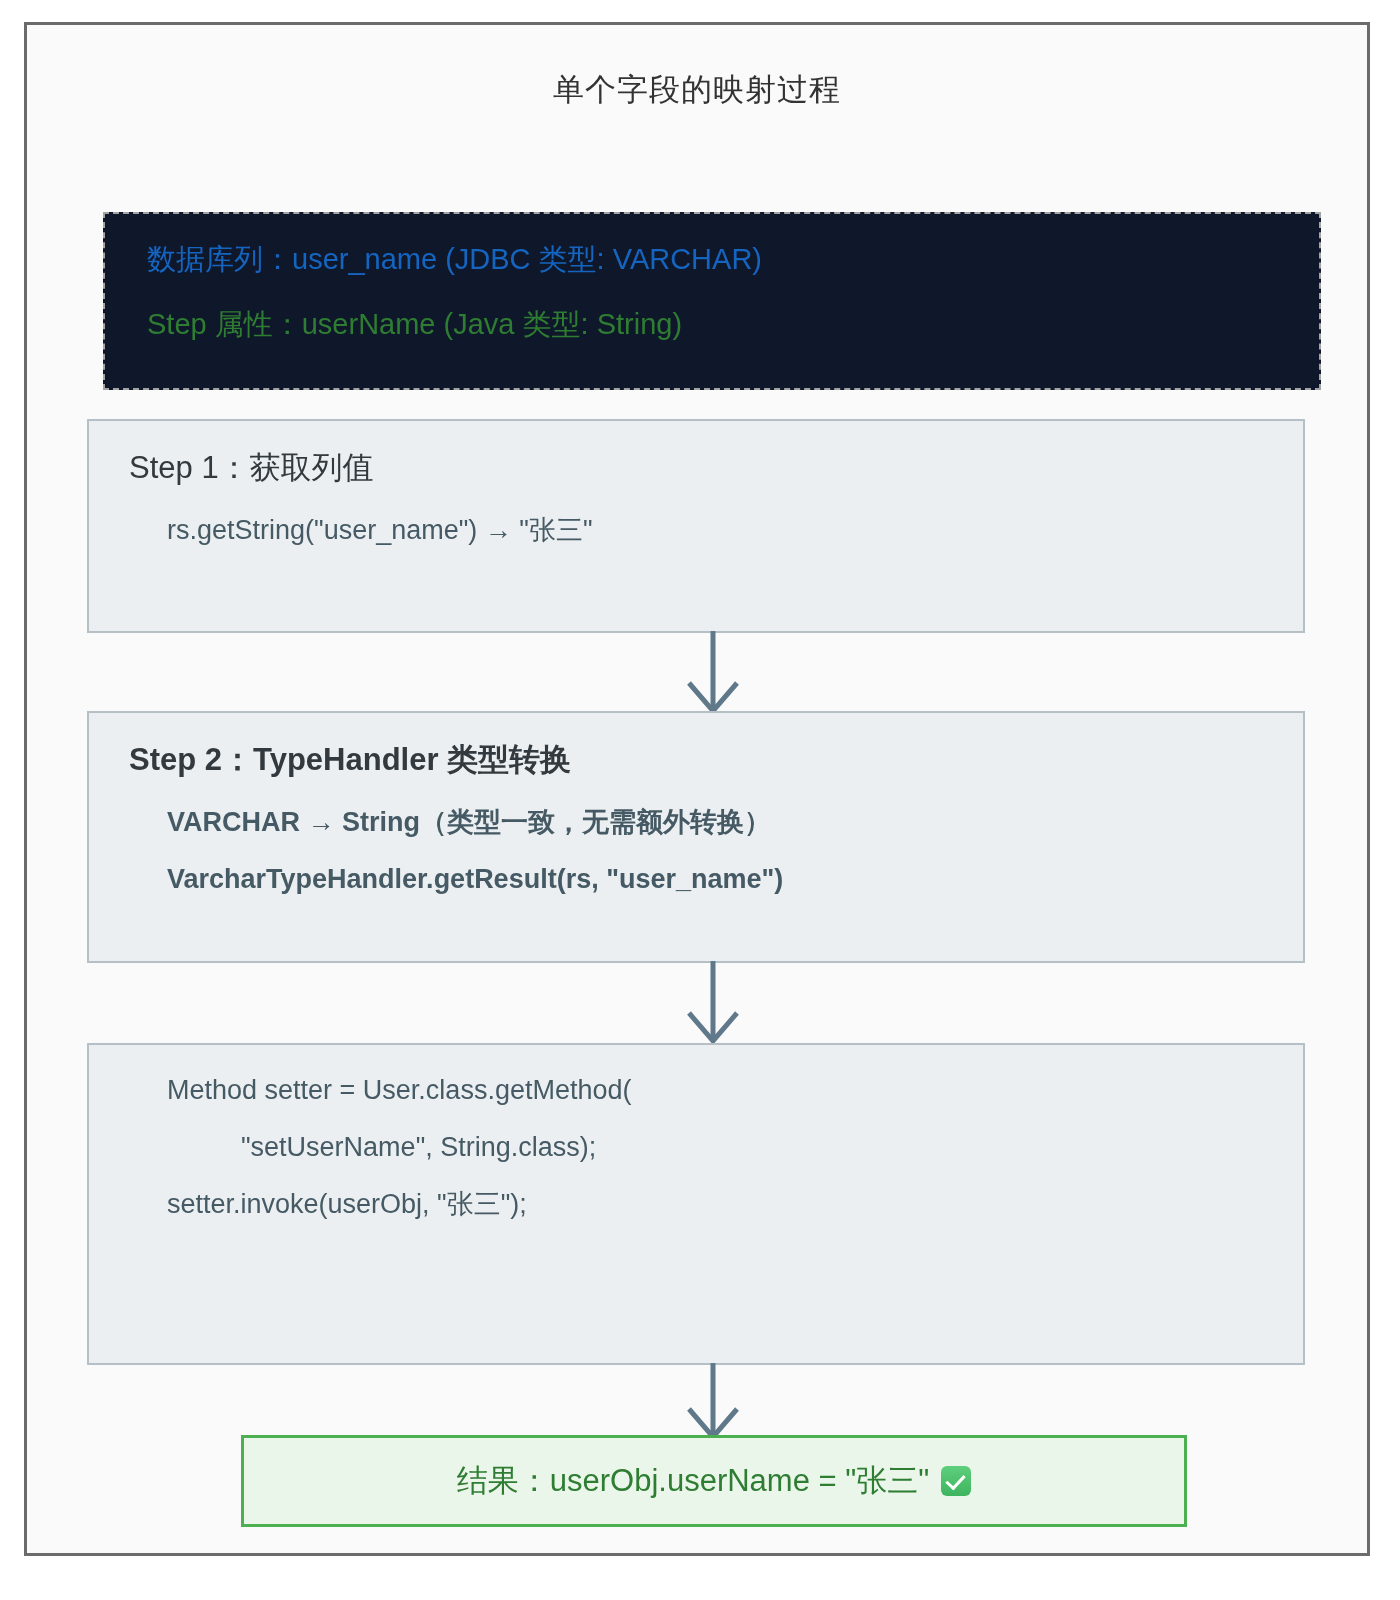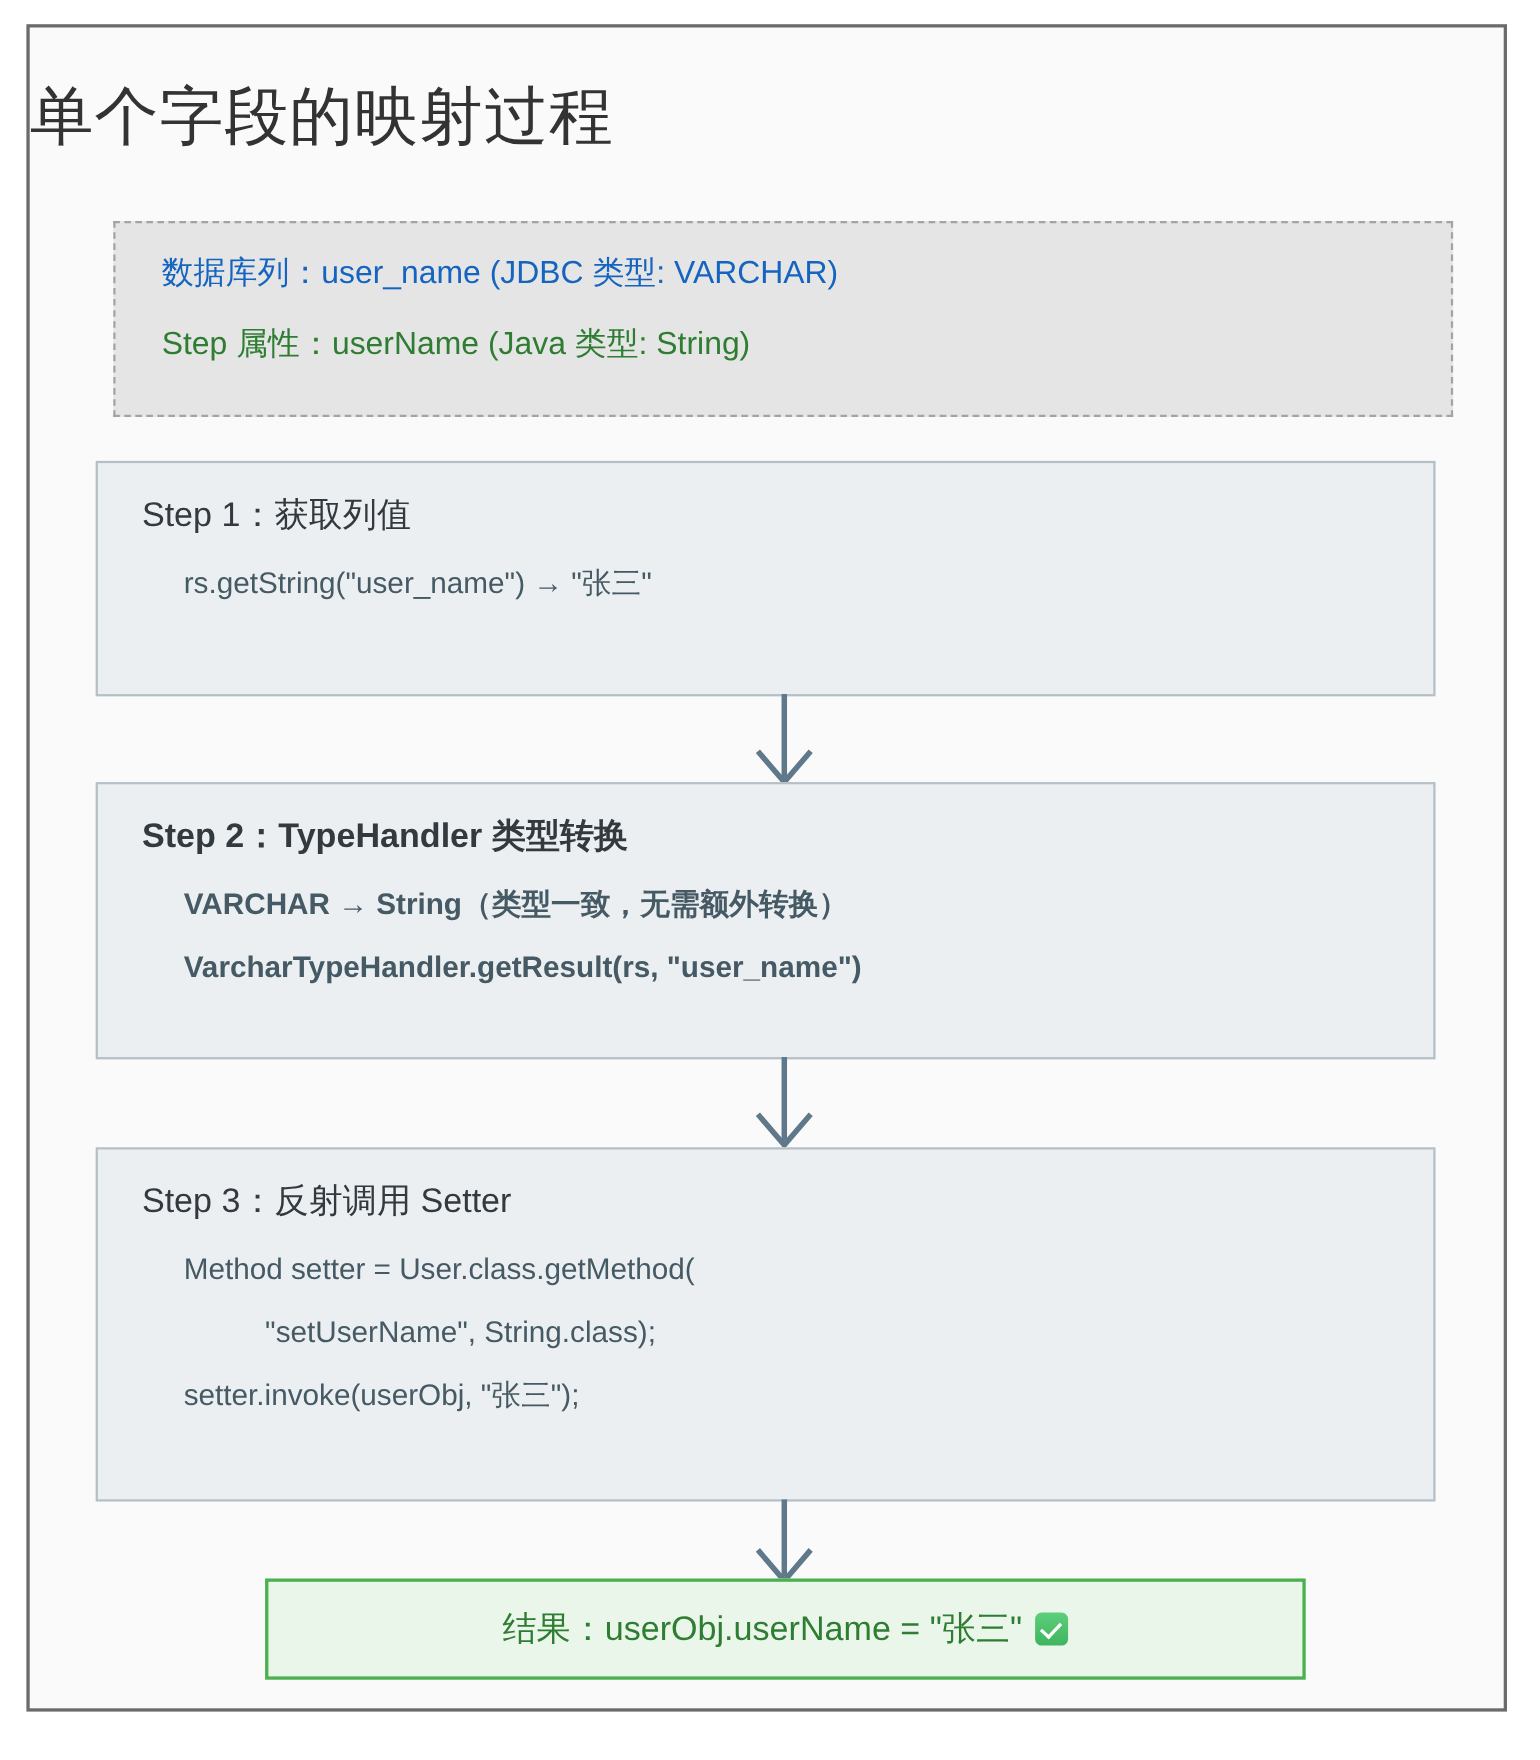--- a/index.html
+++ b/index.html
@@ -25,37 +25,38 @@
     border: 3px solid #6b6b6b;
     background: #fafafa;
   }
 
   
   .diagram-title {
     position: absolute;
     left: 0;
     top: 46px;
     width: 100%;
-    font-size: 58px;
+    text-align: center;
+    font-size: 31px;
     font-weight: 400;
     color: #333333;
     letter-spacing: 1px;
     line-height: 1.2;
   }
 
   
   .info-box {
     position: absolute;
     left: 76px;
-    top: 176px;
+    top: 187px;
     width: 1218px;
     height: 178px;
     box-sizing: border-box;
     border: 2px dashed #a3a3a3;
-    background: #e5e5e5;
+    background: #0f172a;
     padding: 26px 42px 0 42px;
   }
   .info-line {
     font-size: 29px;
     line-height: 1.35;
     margin-bottom: 26px;
     white-space: nowrap;
   }
   .info-line.db { color: #1565c0; }
   .info-line.java { color: #2e7d32; }
@@ -172,21 +173,20 @@
     <div class="step-code">VARCHAR → String（类型一致，无需额外转换）</div>
     <div class="step-code">VarcharTypeHandler.getResult(rs, "user_name")</div>
   </div>
 
   <svg class="arrow" id="arrow2" viewBox="0 0 1400 84" xmlns="http://www.w3.org/2000/svg">
     <line x1="686" y1="0" x2="686" y2="76" stroke="#60798a" stroke-width="5"></line>
     <polyline points="662,52 686,80 710,52" fill="none" stroke="#60798a" stroke-width="5" stroke-linecap="butt"></polyline>
   </svg>
 
   <div class="step-box" id="step3">
-    <div class="step-title">Step 3：反射调用 Setter</div>
     <div class="step-code">Method setter = User.class.getMethod(</div>
     <div class="step-code indent2">"setUserName", String.class);</div>
     <div class="step-code">setter.invoke(userObj, "张三");</div>
   </div>
 
   <svg class="arrow" id="arrow3" viewBox="0 0 1400 78" xmlns="http://www.w3.org/2000/svg">
     <line x1="686" y1="0" x2="686" y2="70" stroke="#60798a" stroke-width="5"></line>
     <polyline points="662,46 686,74 710,46" fill="none" stroke="#60798a" stroke-width="5" stroke-linecap="butt"></polyline>
   </svg>
 

